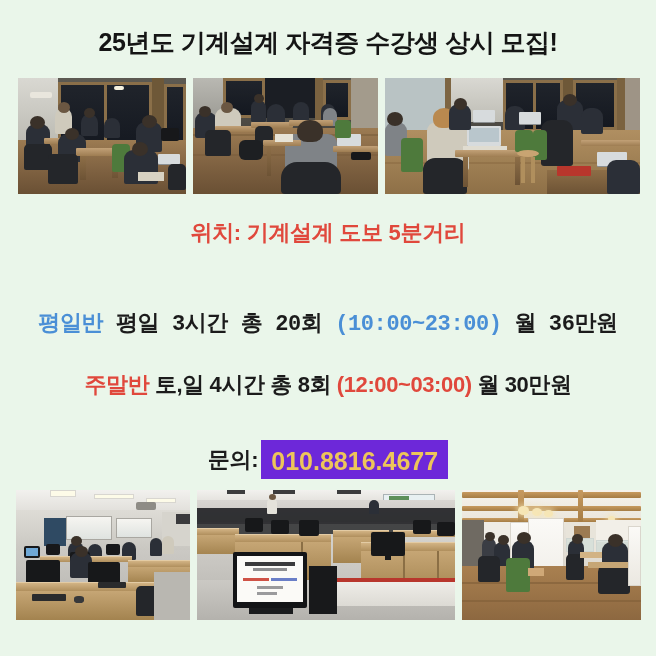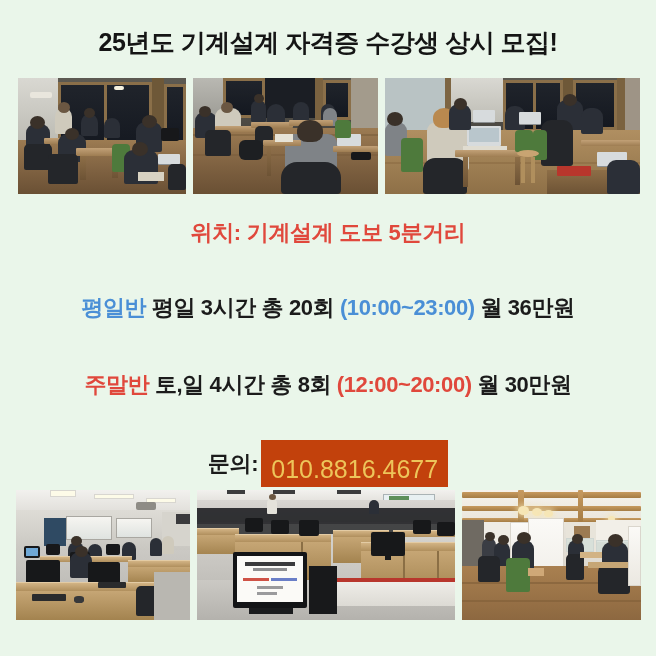--- a/index.html
+++ b/index.html
@@ -209,21 +209,21 @@
     position: absolute;
     left: 0;
     width: 656px;
     text-align: center;
     font-size: 22px;
     font-weight: bold;
     color: #1b1b1b;
     letter-spacing: -0.4px;
     white-space: nowrap;
   }
-  .class-line.weekday { top: 293px; }
+  .class-line.weekday { top: 308px; font-family: Liberation Mono, monospace; }
   .class-line.weekend { top: 370px; }
   .tag-blue  { color: #4a8fd6; }
   .time-blue { color: #4a8fd6; }
   .tag-red   { color: #e0483c; }
   .time-red  { color: #e0483c; }
 
   .contact {
     position: absolute;
     top: 440px;
     left: 0;
@@ -237,26 +237,26 @@
     vertical-align: middle;
     font-size: 22px;
     font-weight: bold;
     color: #1b1b1b;
     letter-spacing: -0.3px;
     padding-right: 3px;
   }
   .phone-box {
     display: inline-block;
     vertical-align: middle;
-    background: #c2410c;
+    background: #6d28d9;
     color: #edc55a;
     font-size: 25px;
-    font-weight: normal;
+    font-weight: bold;
     letter-spacing: 0px;
-    padding: 16px 10px 5px 10px;
+    padding: 8px 10px 5px 10px;
     line-height: 1.05;
   }
 </style>
 </head>
 <body>
 
 <div class="title">25년도 기계설계 자격증 수강생 상시 모집!</div>
 
 <div class="photo-row top">
 
@@ -406,21 +406,21 @@
 <div class="class-line weekday">
   <span class="tag-blue">평일반</span>
   <span>평일 3시간 총 20회</span>
   <span class="time-blue">(10:00~23:00)</span>
   <span>월 36만원</span>
 </div>
 
 <div class="class-line weekend">
   <span class="tag-red">주말반</span>
   <span>토,일 4시간  총 8회</span>
-  <span class="time-red">(12:00~20:00)</span>
+  <span class="time-red">(12:00~03:00)</span>
   <span>월 30만원</span>
 </div>
 
 <div class="contact">
   <span class="contact-label">문의:</span><span class="phone-box">010.8816.4677</span>
 </div>
 
 <div class="photo-row bottom">
 
   <div class="photo pb-1">

